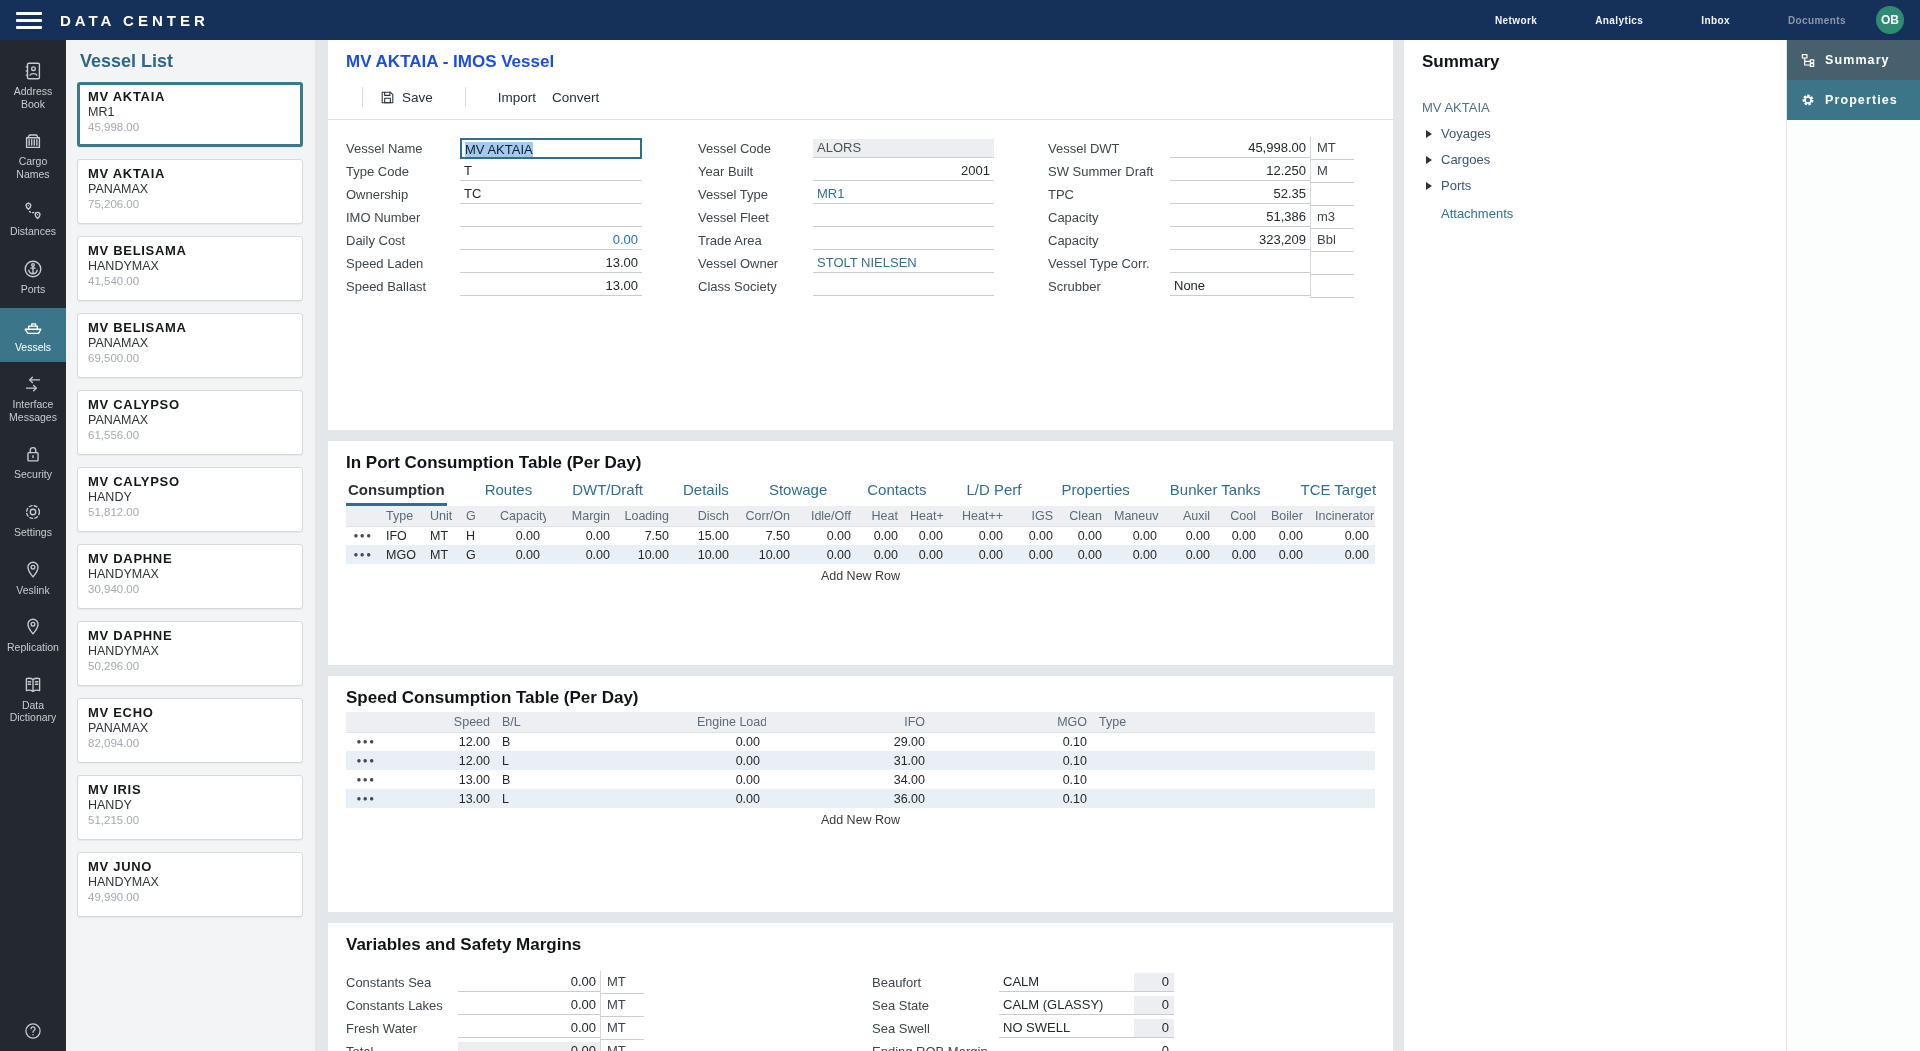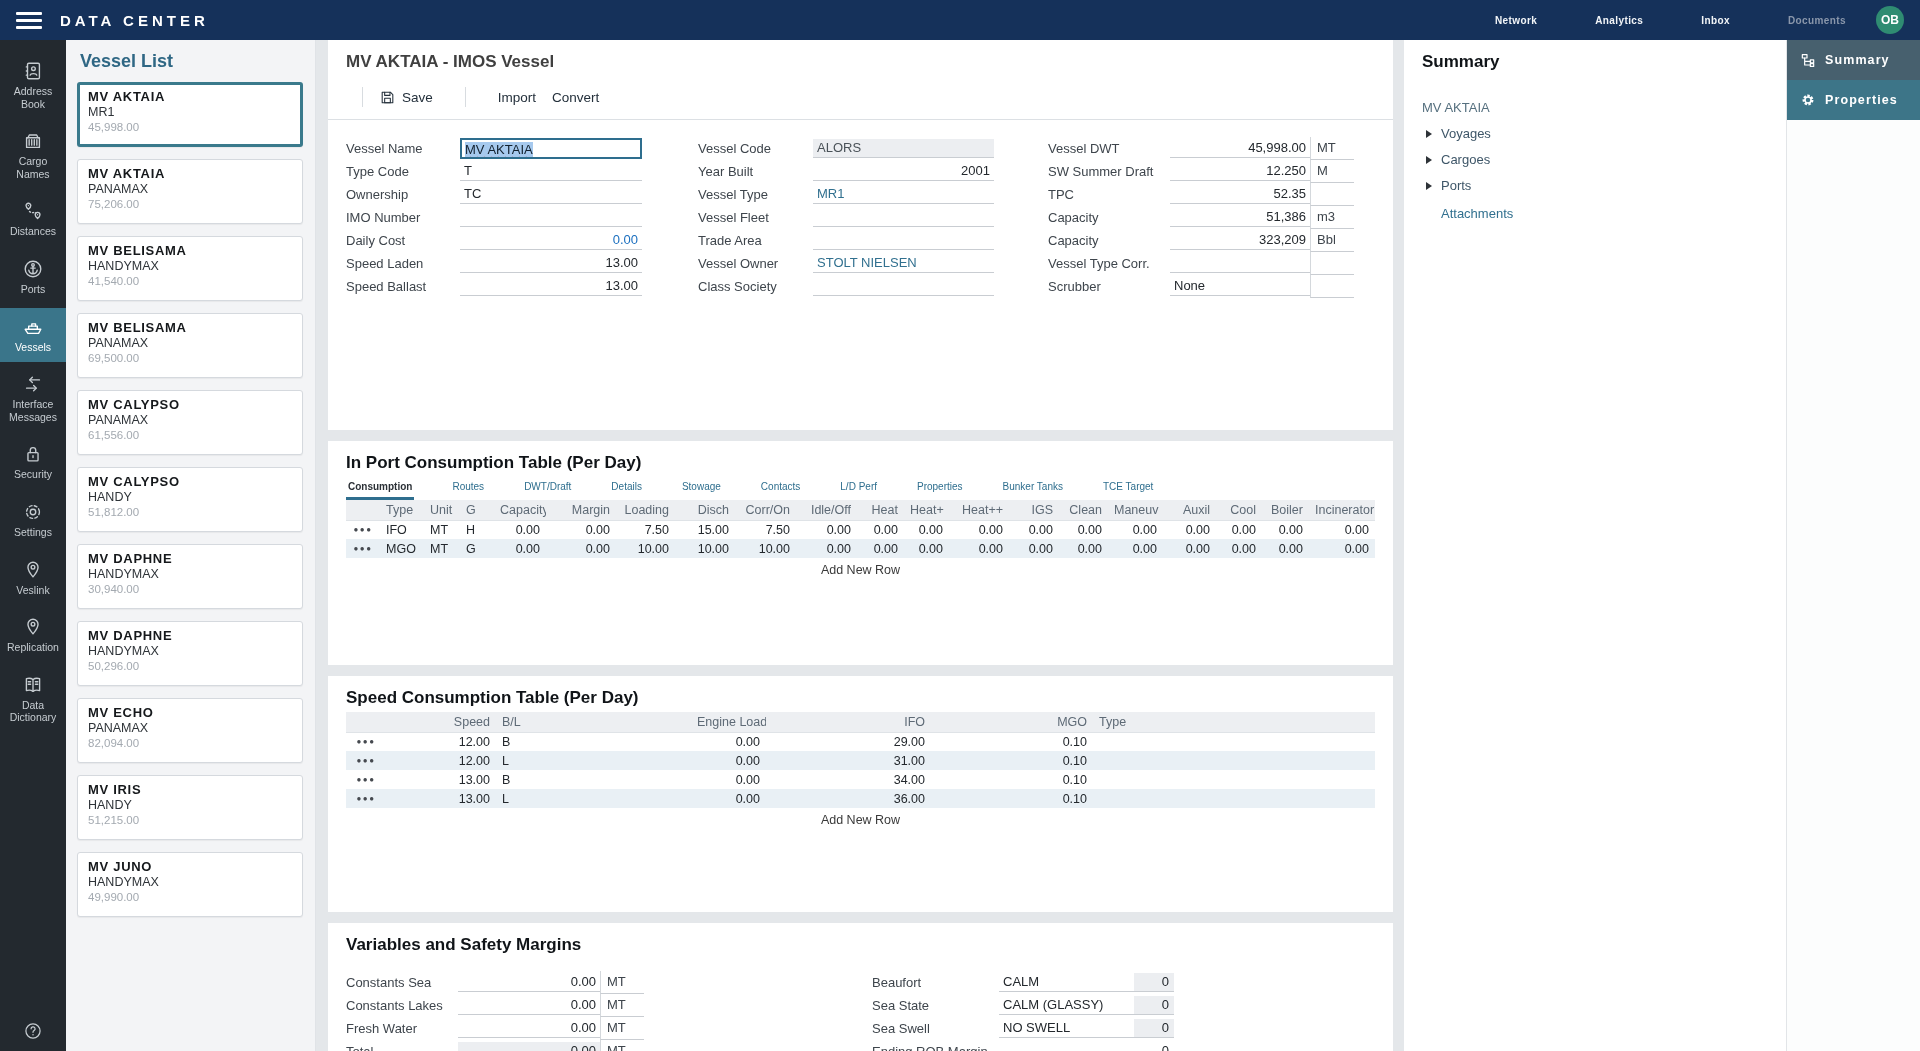--- a/index.html
+++ b/index.html
@@ -43,21 +43,21 @@
   .vc-dwt{font-size:11.5px;color:#A3A9B0;margin-top:2px;}
 
   
   .main{flex:1;margin-left:12px;display:flex;flex-direction:column;min-width:0;}
   .card{background:#fff;overflow:hidden;}
   .form-card{height:390px;padding:6px 18px 0;}
   .inport-card{height:224px;margin-top:11px;padding:4px 18px 0;}
   .speed-card{height:236px;margin-top:11px;padding:4px 18px 0;}
   .vars-card{flex:1;margin-top:11px;padding:4px 18px 0;}
 
-  .page-title{font-size:17px;font-weight:bold;color:#404040;margin:6px 0 6px;}
+  .page-title{font-size:17px;font-weight:bold;color:#1d4ed8;margin:6px 0 6px;}
   .section-title{font-size:17px;font-weight:bold;color:#101418;margin:8px 0 4px;}
 
   
   .toolbar{display:flex;align-items:center;gap:16px;margin:0 -18px;padding:9px 18px 12px;border-bottom:1px solid #DCE0E4;color:#35596E;}
   .tb-sep{width:1px;height:20px;background:#D8DCE0;}
   .tb-btn{display:flex;align-items:center;gap:6px;cursor:pointer;font-size:13.5px;color:#24303B;}
   .tb-btn svg{width:17px;height:17px;display:block;}
   .tb-ic{display:flex;align-items:center;}
 
   
@@ -74,21 +74,21 @@
   .fval.link{color:#31708F;}
   .fval.disabled{background:#ECEEF1;color:#4A5258;}
   .fval.selected-input{border:2px solid #2E6E8E;padding:0 3px;height:21px;line-height:19px;}
   .sel-text{background:#A6C9EE;color:#12202E;text-decoration:underline;text-decoration-style:wavy;
             text-decoration-color:#D03A3A;text-decoration-thickness:1px;text-underline-offset:2px;}
   .funit{flex:0 0 44px;font-size:13px;color:#3E454C;border-bottom:1px solid #C9CDD2;border-left:1px solid #D4D8DC;
          padding:1px 0 2px 6px;height:23px;line-height:19px;}
 
   
   .tabs{display:flex;gap:36px;margin-top:4px;}
-  .tab{font-size:10px;color:#2E6E8E;padding:4px 2px 8px;cursor:pointer;white-space:nowrap;}
+  .tab{font-size:15px;color:#2E6E8E;padding:4px 2px 8px;cursor:pointer;white-space:nowrap;}
   .tab.active{color:#2B3036;font-weight:bold;border-bottom:3px solid #2E6E8E;padding-bottom:5px;}
 
   
   table{width:100%;border-collapse:collapse;table-layout:fixed;font-size:12.5px;color:#23282D;}
   thead th{background:#EDEFF2;color:#5E6A76;font-weight:normal;padding:2px 6px;height:20px;text-align:right;
            white-space:nowrap;overflow:hidden;border-bottom:1px solid #DFE3E7;margin-top:35px;}
   thead th.l{text-align:left;}
   tbody td{padding:1px 6px;height:19px;text-align:right;white-space:nowrap;overflow:hidden;cursor:default;}
   tbody td.l{text-align:left;}
   tbody tr:nth-child(even){background:#E9F0F5;}

